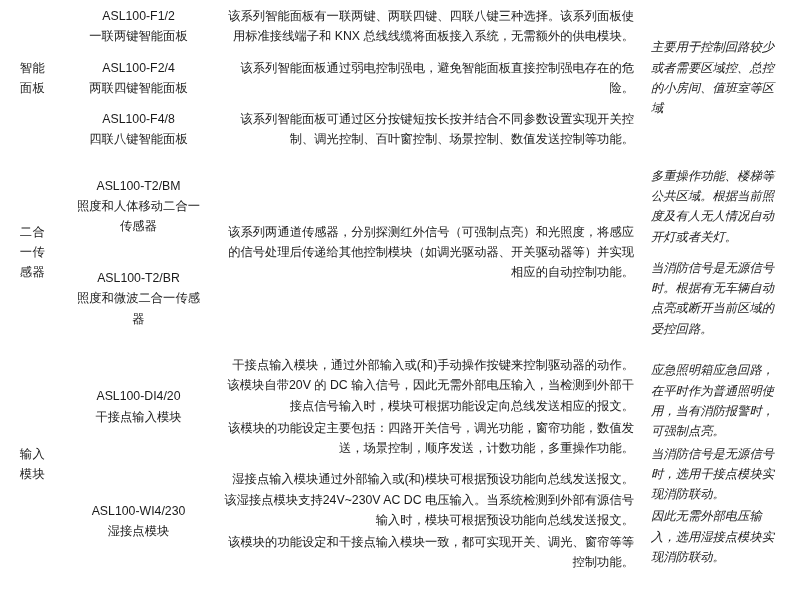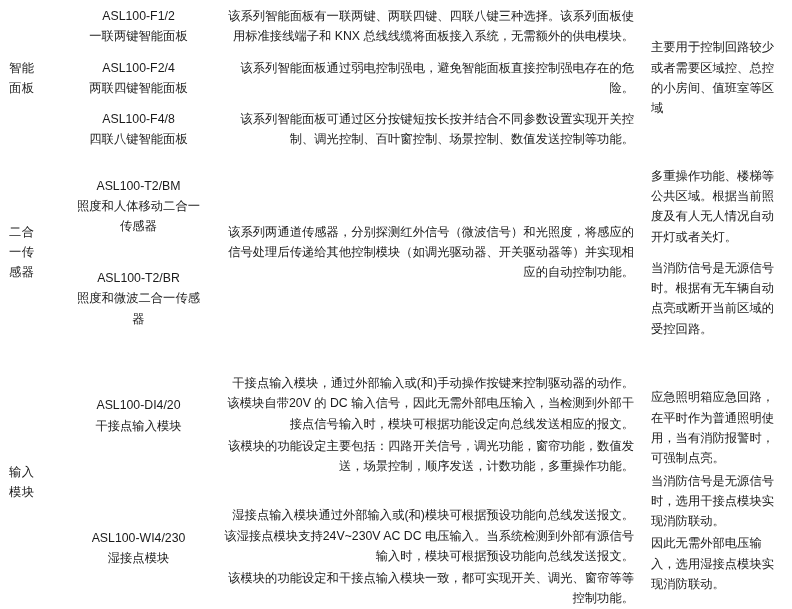--- a/index.html
+++ b/index.html
@@ -33,42 +33,43 @@
     padding: 5px 8px;
     background: #ffffff;
   }
   
   col.c1 { width: 64px; }
   col.c2 { width: 148px; }
   col.c3 { width: 430px; }
   col.c4 { width: 150px; }
 
   td.cat {
-    text-align: left;
+    text-align: center;
     background: #d4e3bf;
     font-size: 13px;
     letter-spacing: 0.5px;
   }
   td.model {
     text-align: center;
     background: #dfead0;
     font-size: 12.6px;
     line-height: 1.7;
   }
   td.desc {
     text-align: right;
     background: #dfead0;
   }
   td.usage {
     text-align: left;
     background: #dfead0;
     font-size: 12.3px;
+    font-style: italic;
   }
   td.desc p, td.usage p {
-    margin: 18px 0 0 0;
+    margin: 0 0 0 0;
   }
   td.desc p + p, td.usage p + p {
     margin-top: 2px;
   }
   tr.gaprow td {
     padding: 0;
     height: 4px;
     background: #ffffff;
     border-left: 1px solid #ffffff;
     border-right: 1px solid #ffffff;
@@ -107,21 +108,21 @@
       <tr class="gaprow">
         <td></td>
         <td></td>
         <td></td>
         <td></td>
       </tr>
 
       <tr>
         <td class="cat" rowspan="2">二合<br>一传<br>感器</td>
         <td class="model">ASL100-T2/BM<br>照度和人体移动二合一传感器</td>
-        <td class="desc" rowspan="2">该系列两通道传感器，分别探测红外信号（微波信号）和光照度，将感应的信号处理后传递给其他控制模块（如调光驱动器、开关驱动器等）并实现相应的自动控制功能。</td>
+        <td class="desc" rowspan="2">该系列两通道传感器，分别探测红外信号（可强制点亮）和光照度，将感应的信号处理后传递给其他控制模块（如调光驱动器、开关驱动器等）并实现相应的自动控制功能。</td>
         <td class="usage">多重操作功能、楼梯等公共区域。根据当前照度及有人无人情况自动开灯或者关灯。</td>
       </tr>
       <tr>
         <td class="model">ASL100-T2/BR<br>照度和微波二合一传感器</td>
         <td class="usage">当消防信号是无源信号时。根据有无车辆自动点亮或断开当前区域的受控回路。</td>
       </tr>
 
       <tr class="gaprow">
         <td></td>
         <td></td>

